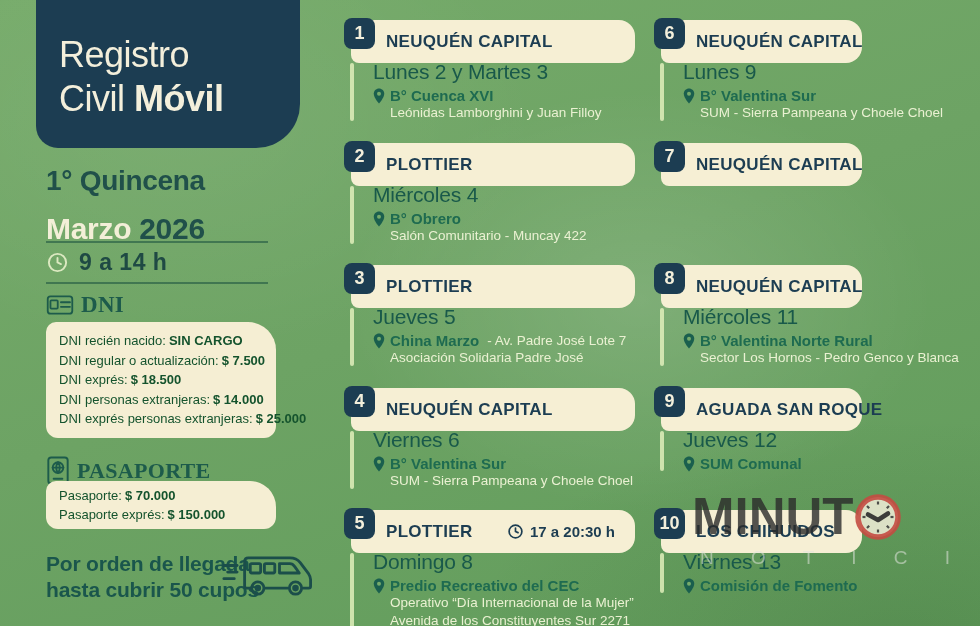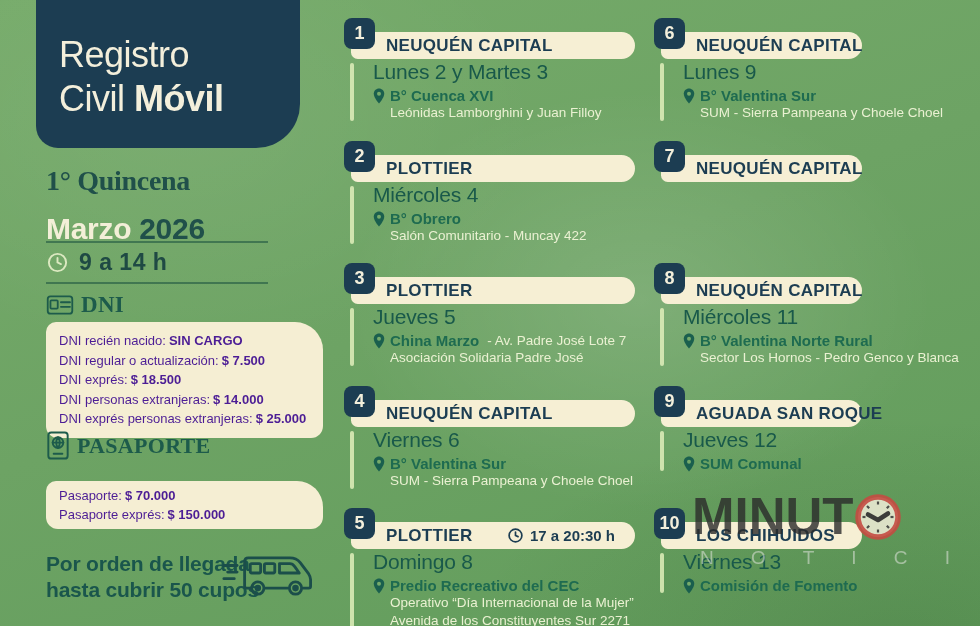--- a/index.html
+++ b/index.html
@@ -18,43 +18,43 @@
   
   .title-card {
     position:absolute; left:36px; top:0; width:264px; height:148px;
     background:#1C3D52; border-radius:0 0 44px 22px;
     padding:33px 0 0 23px; color:#F3EFDB;
   }
   .title-card .t { font-size:36px; line-height:44px; font-weight:400; letter-spacing:-.5px; }
   .title-card .t b { font-weight:700; }
 
   .period { position:absolute; left:46px; top:165px; }
-  .period .q { font-size:28px; font-weight:800; color:#20504A; letter-spacing:-.3px;font-family:Liberation Serif, serif; }
+  .period .q { font-size:28px; font-weight:800; color:#20504A; letter-spacing:-.3px; }
   .period .m { font-size:30px; margin-top:15px; letter-spacing:-.3px; }
   .period .m .month { color:#F3EFD8; font-weight:800; }
   .period .m .year  { color:#20504A; font-weight:700; }
 
   .rule { position:absolute; left:46px; width:222px; height:0;
           border-top:2px solid rgba(34,88,66,.62); }
   .rule1 { top:241px; } .rule2 { top:282px; }
 
   .hours { position:absolute; left:46px; top:249px; display:flex; align-items:center; gap:10px; }
   .hours svg { width:23px; height:23px; }
   .hours .h-text { font-size:23px; font-weight:800; color:#1F4A44; letter-spacing:.5px; }
 
   .sec-head { position:absolute; left:46px; display:flex; align-items:center; gap:7px;font-family:Liberation Serif, serif; }
   .sec-head svg { flex:none; }
   .sec-head .sh-text { font-weight:800; color:#1D5B4B; letter-spacing:.3px; }
   .dni-head { top:292px; } .dni-head .sh-text { font-size:23px; }
-  .pas-head { top:431px; } .pas-head .sh-text { font-size:22px; }
+  .pas-head { top:456px; } .pas-head .sh-text { font-size:22px; }
 
   .price-box {
-    position:absolute; left:46px; width:277px; background:#F5EED3;
+    position:absolute; left:46px; width:230px; background:#F5EED3;
     border-radius:10px 28px 12px 12px; padding:9px 12px 7px 13px;
-    color:#4c1d95;
+    color:#14532d;
   }
   .dni-box { top:322px; height:116px; }
   .pas-box { top:481px; height:48px; border-radius:10px 26px 12px 12px; padding-top:5px; }
   .price-row { font-size:13px; line-height:19.6px; white-space:nowrap; }
   .pas-box .price-row { line-height:19px; }
   .price-row .plbl { font-weight:500; }
   .price-row .pval { font-weight:800; margin-left:3px; }
 
   .note { position:absolute; left:46px; top:551px; font-size:21px; line-height:26px;
           font-weight:800; color:#1A564C; letter-spacing:-.2px; }
@@ -67,21 +67,21 @@
   .entry { position:absolute; left:0; right:0; }
 
   .entry-head { position:relative; height:30px; }
   .badge {
     position:absolute; left:0; top:1px; min-width:31px; height:31px; z-index:2;
     background:#1C3D52; border-radius:8px; color:#F3EFDB;
     display:flex; align-items:center; justify-content:center;
     font-size:18px; font-weight:800; padding:0 5px;
   }
   .pill {
-    position:absolute; left:7px; top:15px; height:27px; background:#F6EFD4;
+    position:absolute; left:7px; top:3px; height:43px; background:#F6EFD4;
     border-radius:8px 16px 16px 8px; display:flex; align-items:center;
     padding-left:35px;
   }
   .col1 .pill { width:284px; } .col2 .pill { width:201px; }
   .pill .city { font-size:17px; font-weight:800; color:#1C3D52; letter-spacing:.3px; white-space:nowrap; }
   .pill .time { margin-left:auto; padding-right:20px; display:flex; align-items:center; gap:6px; }
   .pill .time .time-text { font-size:15px; font-weight:800; color:#1C3D52; white-space:nowrap; }
 
   .entry-body { position:relative; margin:13px 0 0 6px; padding-left:23px; }
   .entry-body::before {

